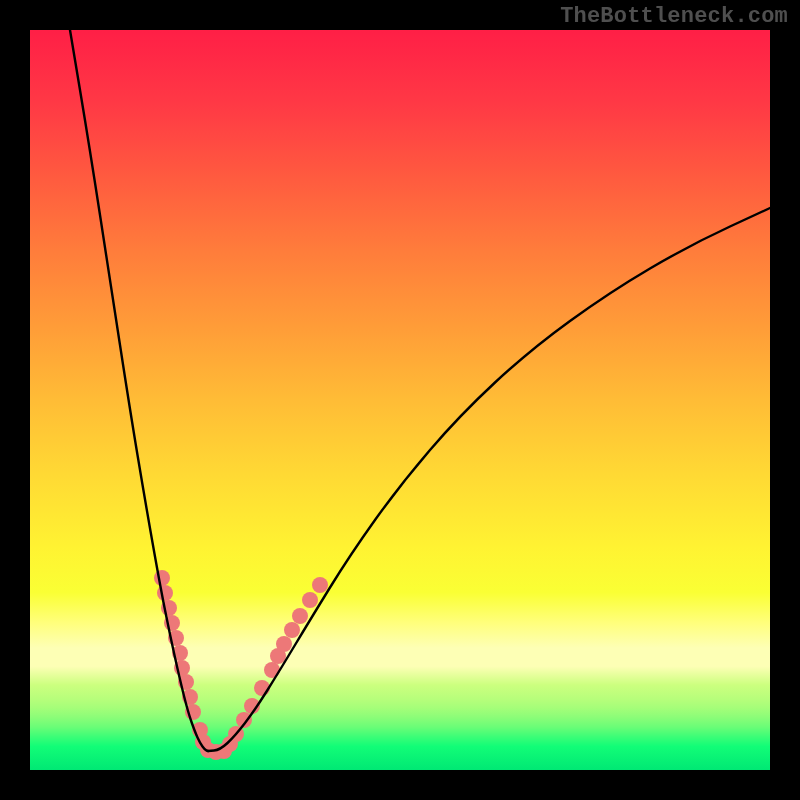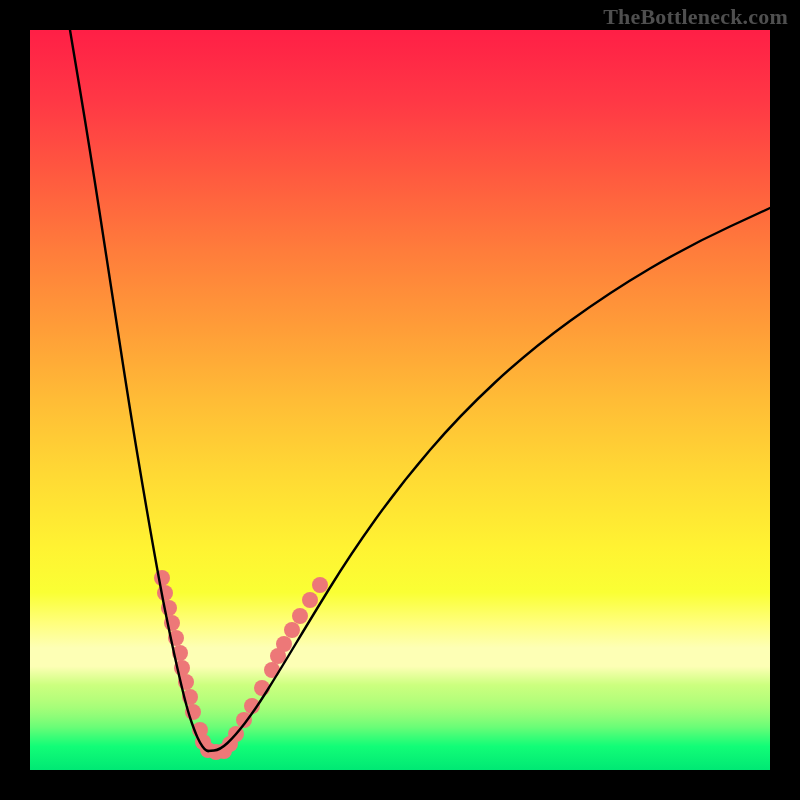--- a/index.html
+++ b/index.html
@@ -29,21 +29,21 @@
     position: absolute;
     left: 0;
     top: 0;
     width: 100%;
     height: 100%;
   }
   .branding {
     position: absolute;
     right: 12px;
     top: 4px;
-    font-family: Liberation Serif, serif;
+    font-family: Liberation Mono, monospace;
     font-size: 22px;
     font-weight: 600;
     color: #4f4f4f;
     letter-spacing: 0.2px;
   }
 </style>
 </head>
 <body>
 
 <div class="frame">

